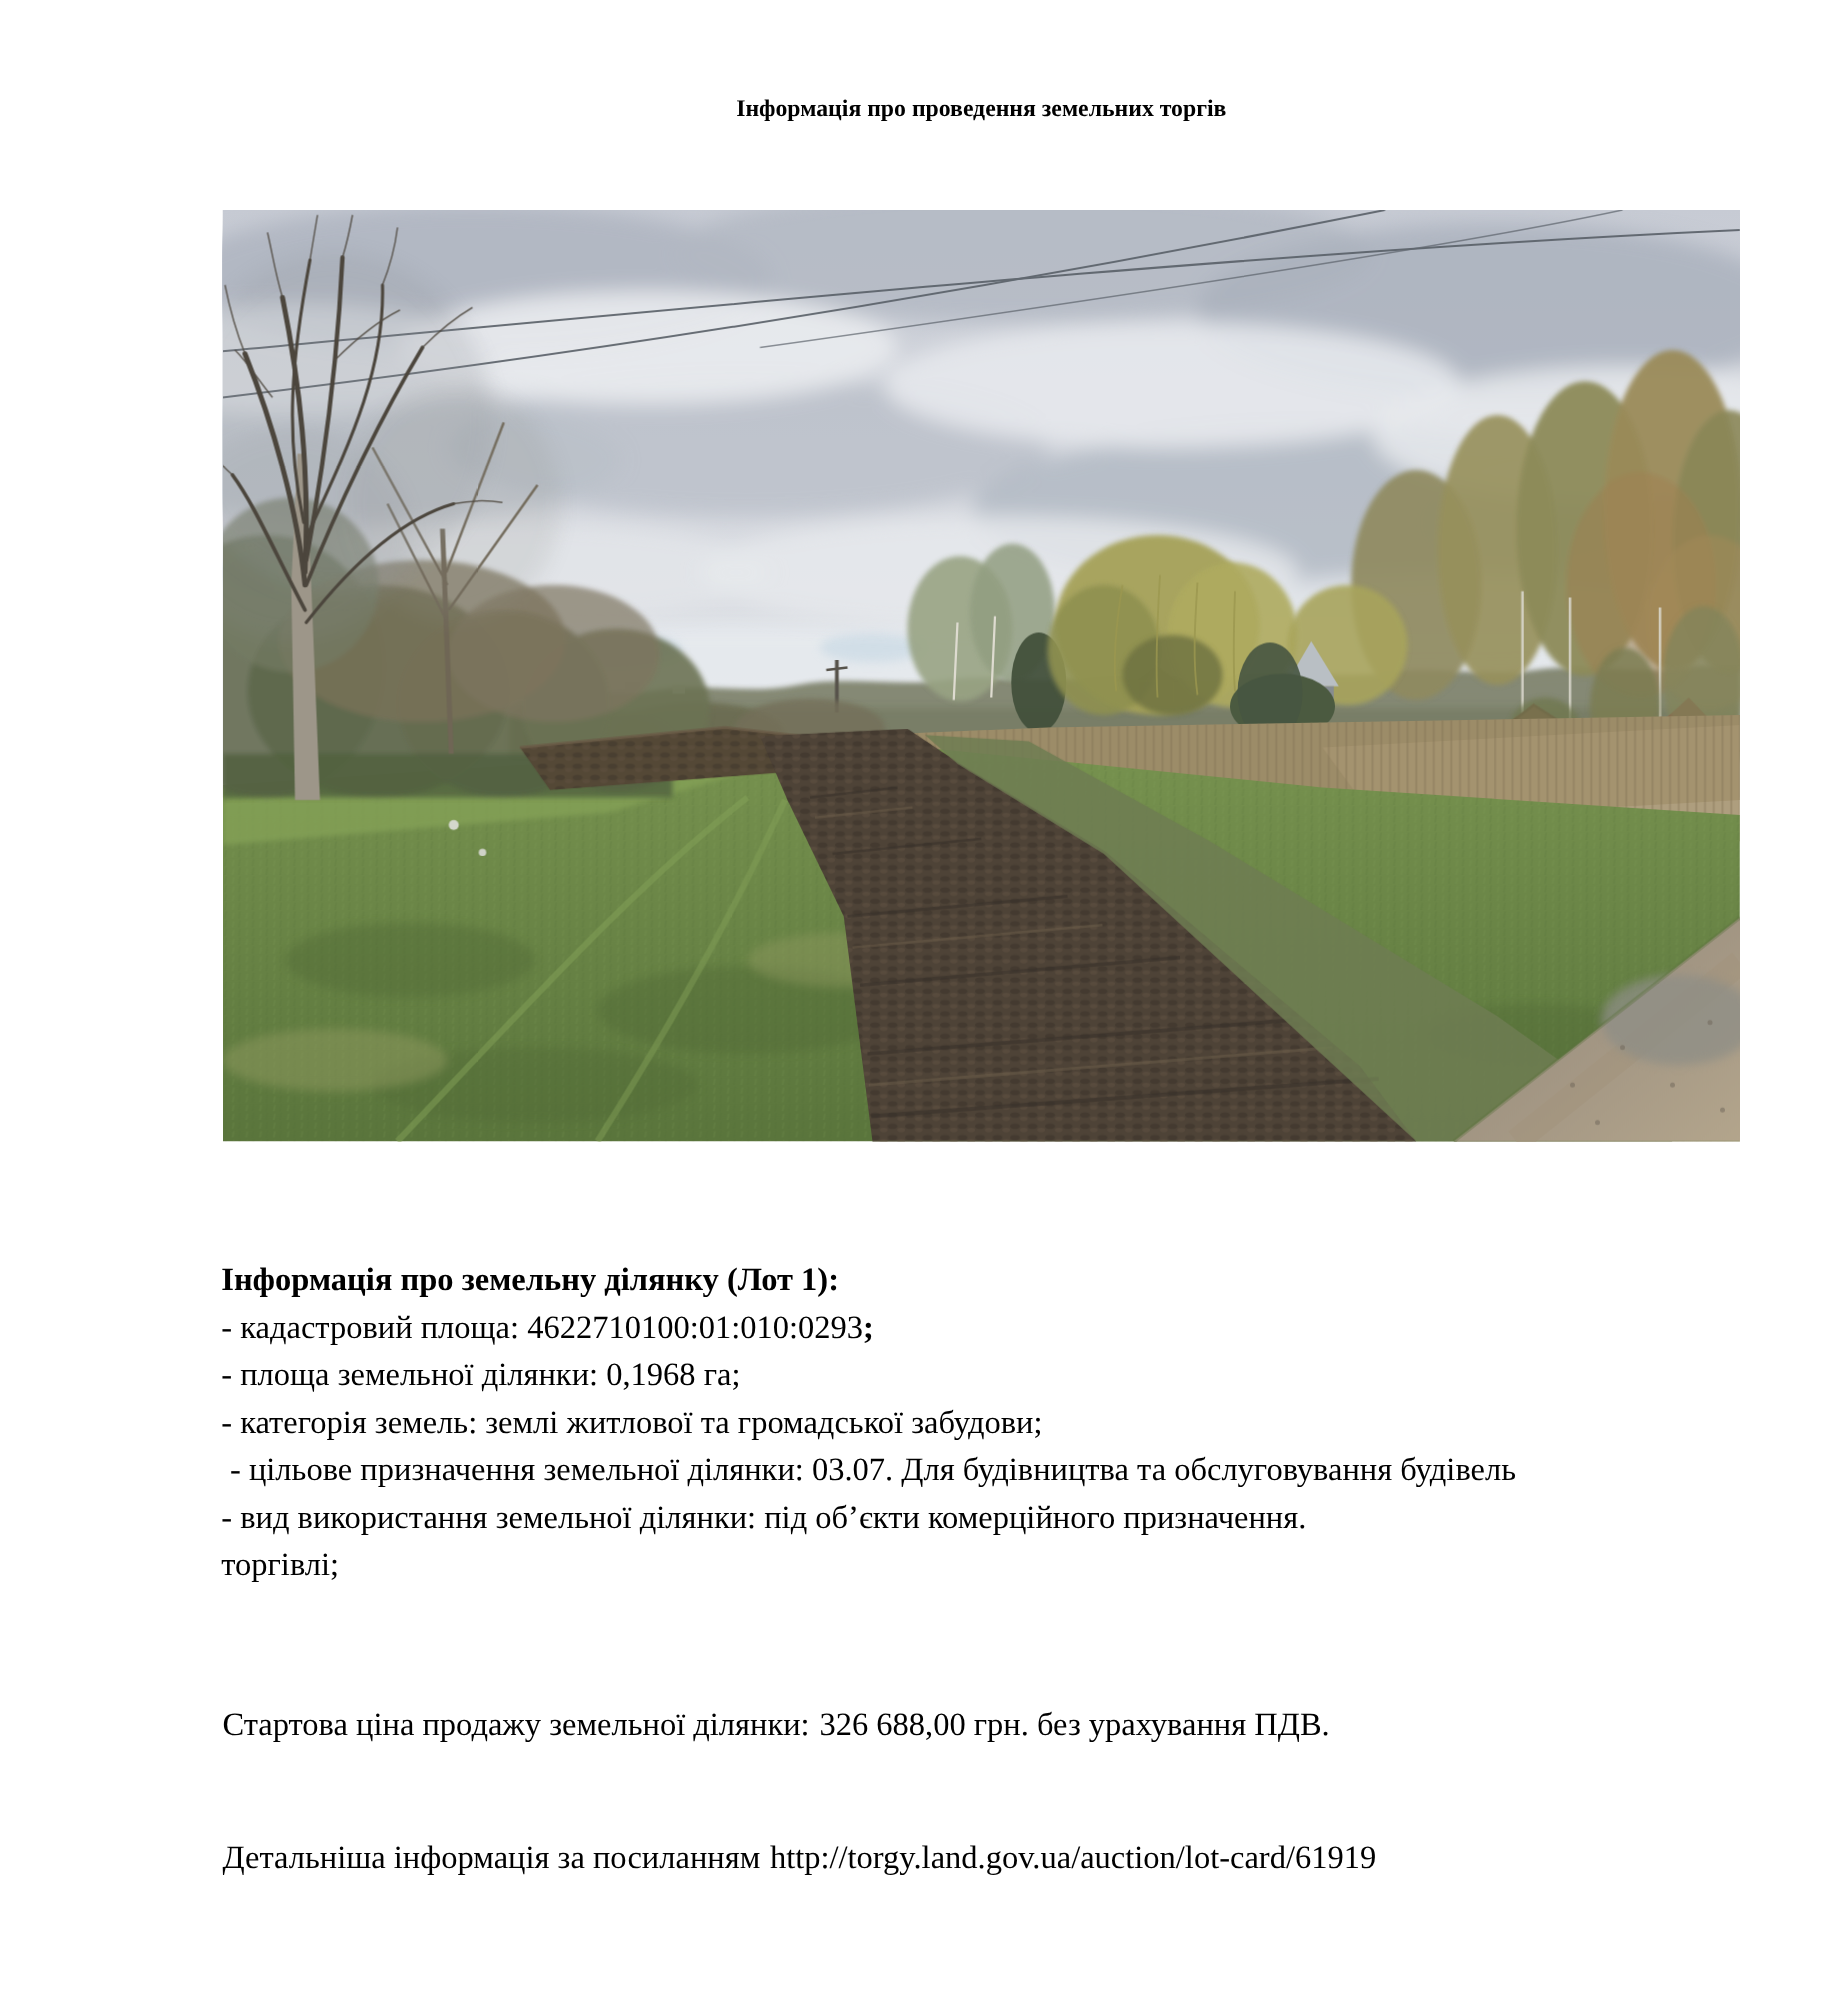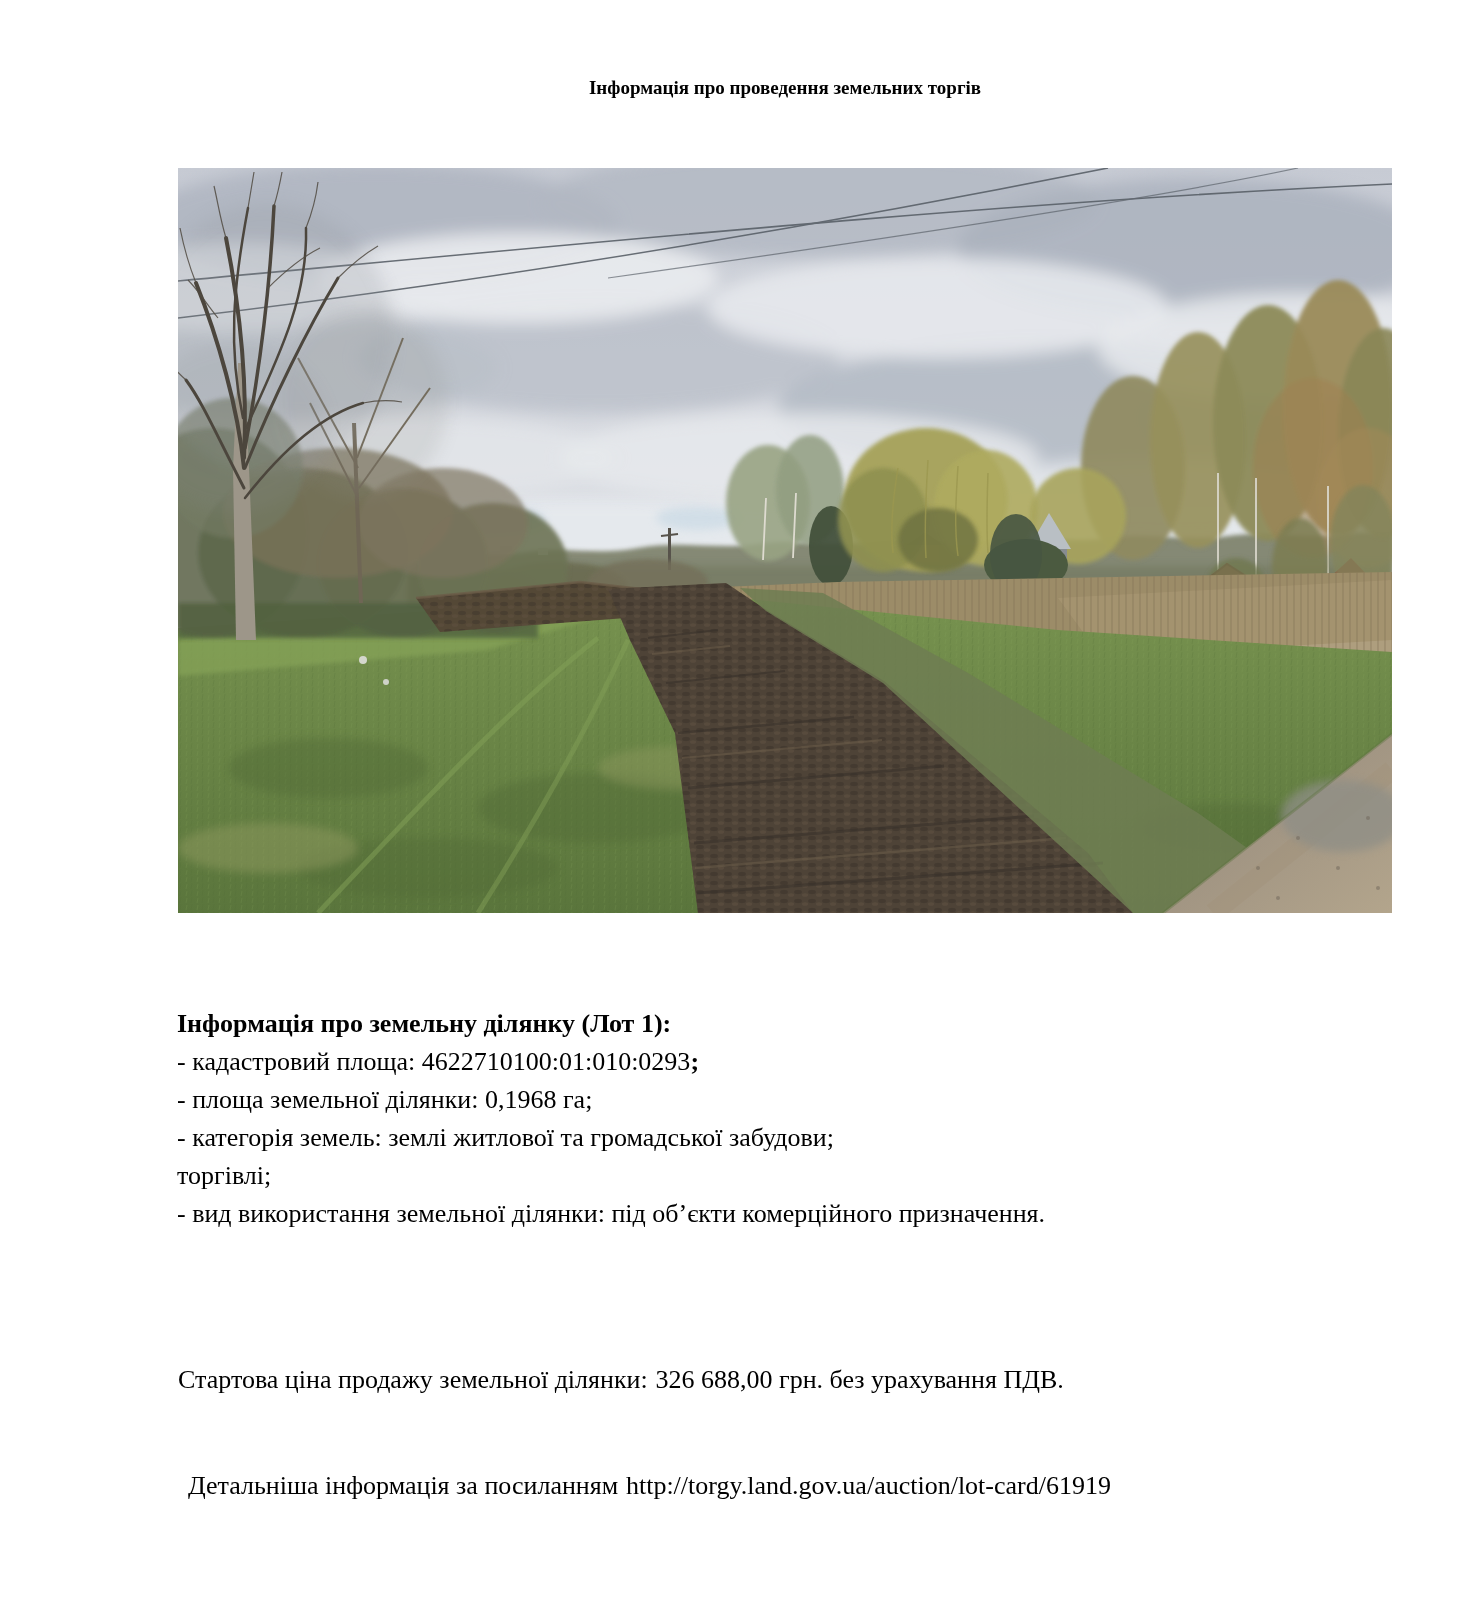--- a/index.html
+++ b/index.html
@@ -21,21 +21,21 @@
   }
   .lot-info p { margin:0; }
   .b { font-weight:bold; }
   .indent { padding-left:7px; }
   .price {
     position:absolute; left:178px; top:1361px; margin:0;
     font-size:26px; line-height:38px; white-space:nowrap;
   }
   .price .label { font-weight:normal; margin-right:0.30em; }
   .details {
-    position:absolute; left:188px; top:1467px; margin:0;
+    position:absolute; left:178px; top:1467px; margin:0;
     font-size:26px; line-height:38px; white-space:nowrap;
   }
   .details .prefix { margin-right:0.30em; }
   .details .url { color:#000; text-decoration:none; }
 </style>
 </head>
 <body>
 
 <div class="page">
 
@@ -282,21 +282,22 @@
         <circle cx="208" cy="514" r="3" fill="#cfd2c8"></circle>
       </g>
     </svg>
   </figure>
 
   <div class="lot-info">
     <p class="b">Інформація про земельну ділянку (Лот 1):</p>
     <p><span>- кадастровий площа: 4622710100:01:010:0293</span><span class="b">;</span></p>
     <p>- площа земельної ділянки: 0,1968 га;</p>
     <p>- категорія земель: землі житлової та громадської забудови;</p>
+    <p class="indent">- цільове призначення земельної ділянки: 03.07. Для будівництва та обслуговування будівель</p>
+    <p>- вид використання земельної ділянки: під об’єкти комерційного призначення.</p>
     <p>торгівлі;</p>
-    <p>- вид використання земельної ділянки: під об’єкти комерційного призначення.</p>
   </div>
 
   <p class="price"><span class="label">Стартова ціна продажу земельної ділянки:</span><span>326 688,00 грн. без урахування ПДВ.</span></p>
 
   <p class="details"><span class="prefix">Детальніша інформація за посиланням</span><span class="url">http://torgy.land.gov.ua/auction/lot-card/61919</span></p>
 
 </div>
 
 </body></html>

